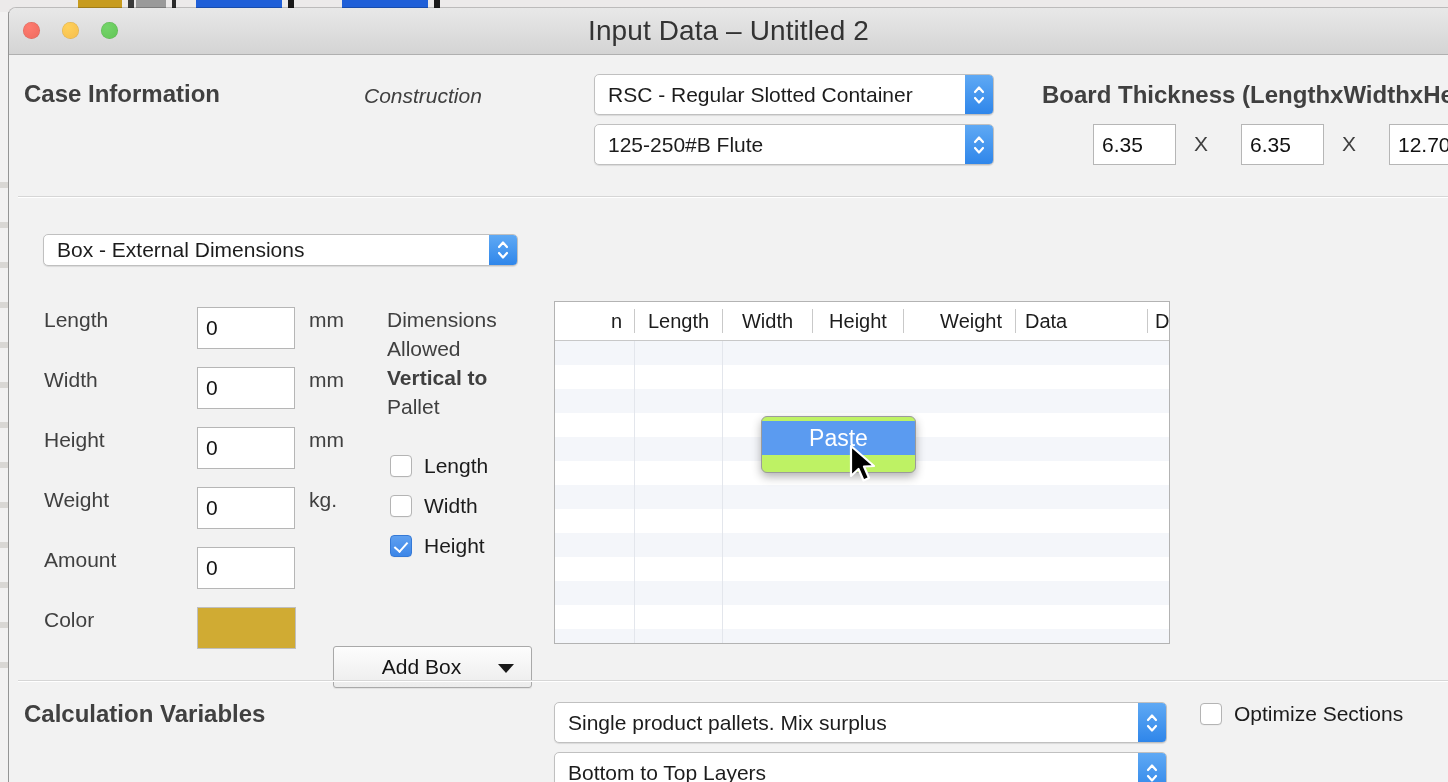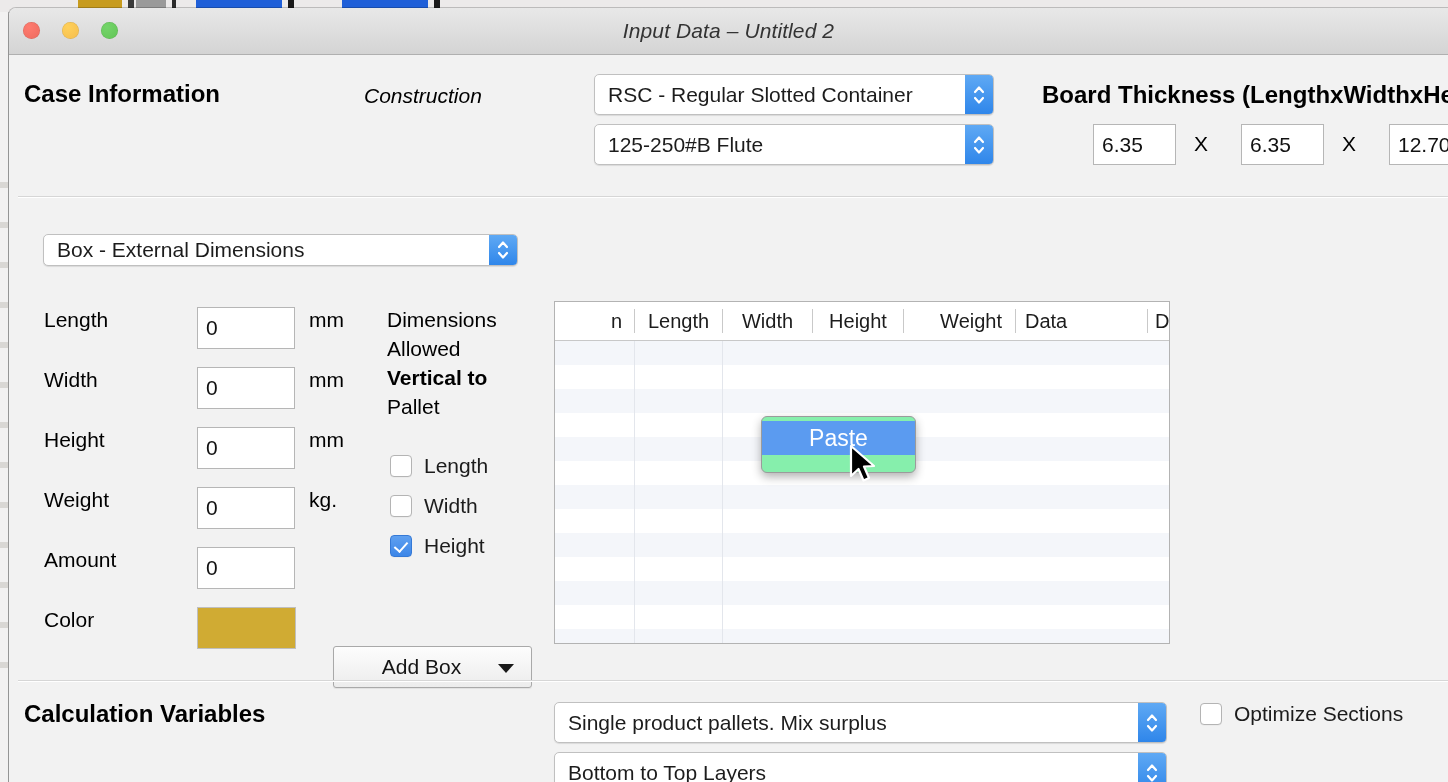--- a/index.html
+++ b/index.html
@@ -54,21 +54,21 @@
   #titlebar {
     position: relative;
     height: 46px;
     background: linear-gradient(to bottom, #e8e8e8 0%, #d4d4d4 100%);
     border-bottom: 1px solid #b0b0b0;
     border-top-left-radius: 7px;
   }
   #title {
     position: absolute; left: 0; right: 0; top: 0;
     line-height: 45px; text-align: center;
-    font-size: 21px; color: #333; letter-spacing: 0.1px; font-style: italic;
+    font-size: 28px; color: #333; letter-spacing: 0.1px;
   }
   .traffic { position: absolute; top: 14px; width: 17px; height: 17px; border-radius: 50%; }
   .traffic.close { left: 14px; background: radial-gradient(circle at 35% 30%, #ff7b6f, #ec6a5e); box-shadow: inset 0 0 0 0.5px rgba(0,0,0,0.12); }
   .traffic.min   { left: 53px; background: radial-gradient(circle at 35% 30%, #ffd05a, #f4bd4f); box-shadow: inset 0 0 0 0.5px rgba(0,0,0,0.12); }
   .traffic.max   { left: 92px; background: radial-gradient(circle at 35% 30%, #74d46a, #61c555); box-shadow: inset 0 0 0 0.5px rgba(0,0,0,0.12); }
 
   
   .popup {
     position: absolute;
     background: #ffffff;
@@ -93,21 +93,21 @@
   .tfield {
     position: absolute;
     background: #ffffff;
     border: 1px solid #b6b6b6;
     box-sizing: border-box;
     display: flex; align-items: center;
     padding-left: 8px;
     font-size: 21px; color: #111;
   }
 
-  .lbl { position: absolute; font-size: 21px; color: #000000; white-space: nowrap; }
+  .lbl { position: absolute; font-size: 21px; color: #404040; white-space: nowrap; }
   .lbl.bold { font-weight: bold; font-size: 24px; }
 
   
   .cbrow { position: absolute; display: flex; align-items: center; }
   .cbox {
     width: 22px; height: 22px; border-radius: 4px;
     background: #fff; border: 1px solid #b4b4b4;
     box-sizing: border-box; flex: none;
     box-shadow: 0 0.5px 0.5px rgba(0,0,0,0.06);
   }
@@ -194,21 +194,21 @@
     background: #d0ab33;
     border: 1px solid #bfbfbf;
     box-sizing: border-box;
   }
 
   
   #ctxmenu {
     position: absolute;
     left: 752px; top: 408px;
     width: 155px; height: 57px;
-    background: #86efac;
+    background: #bef264;
     border: 1px solid #9b9b9b;
     border-radius: 6px;
     box-shadow: 0 4px 10px rgba(0,0,0,0.30);
     box-sizing: border-box;
     overflow: hidden;
     padding: 4px 0;
   }
   #ctxmenu .mi {
     height: 34px; line-height: 34px;
     background: #5b9bf0;

